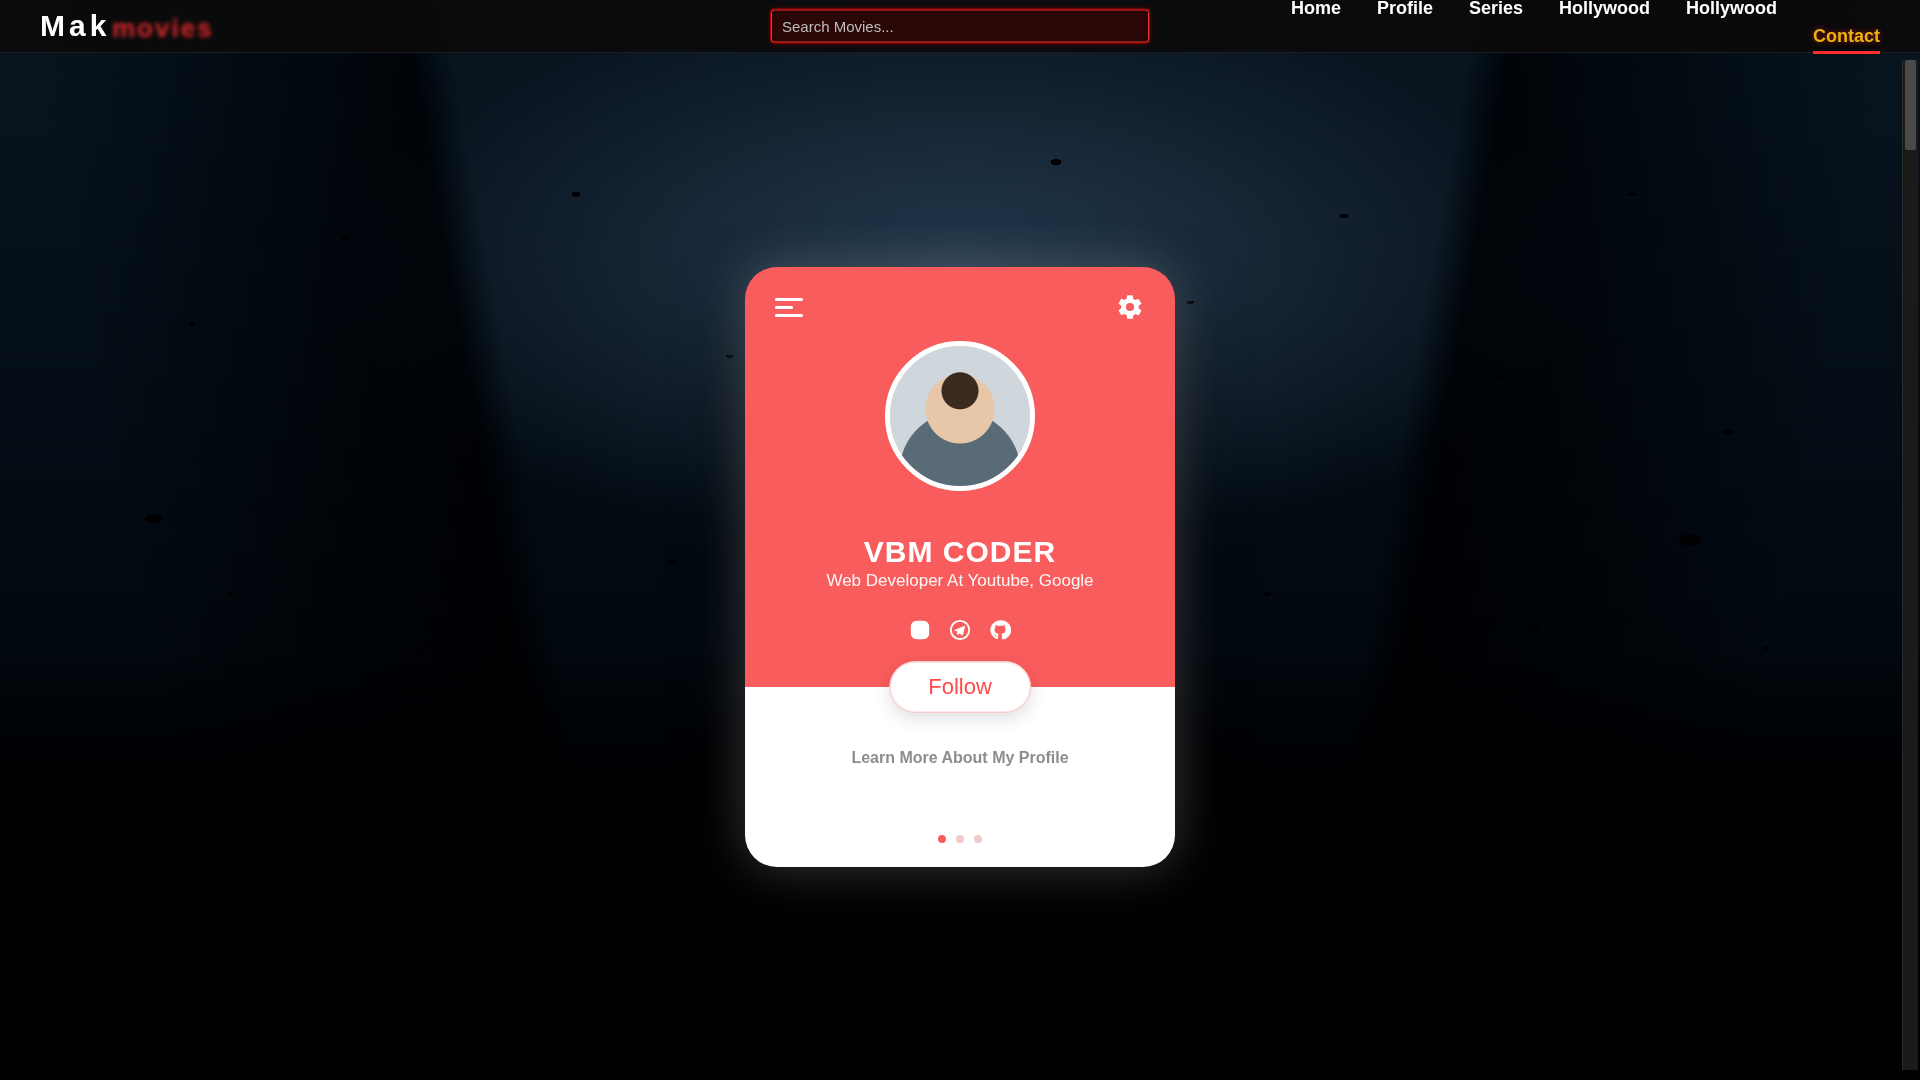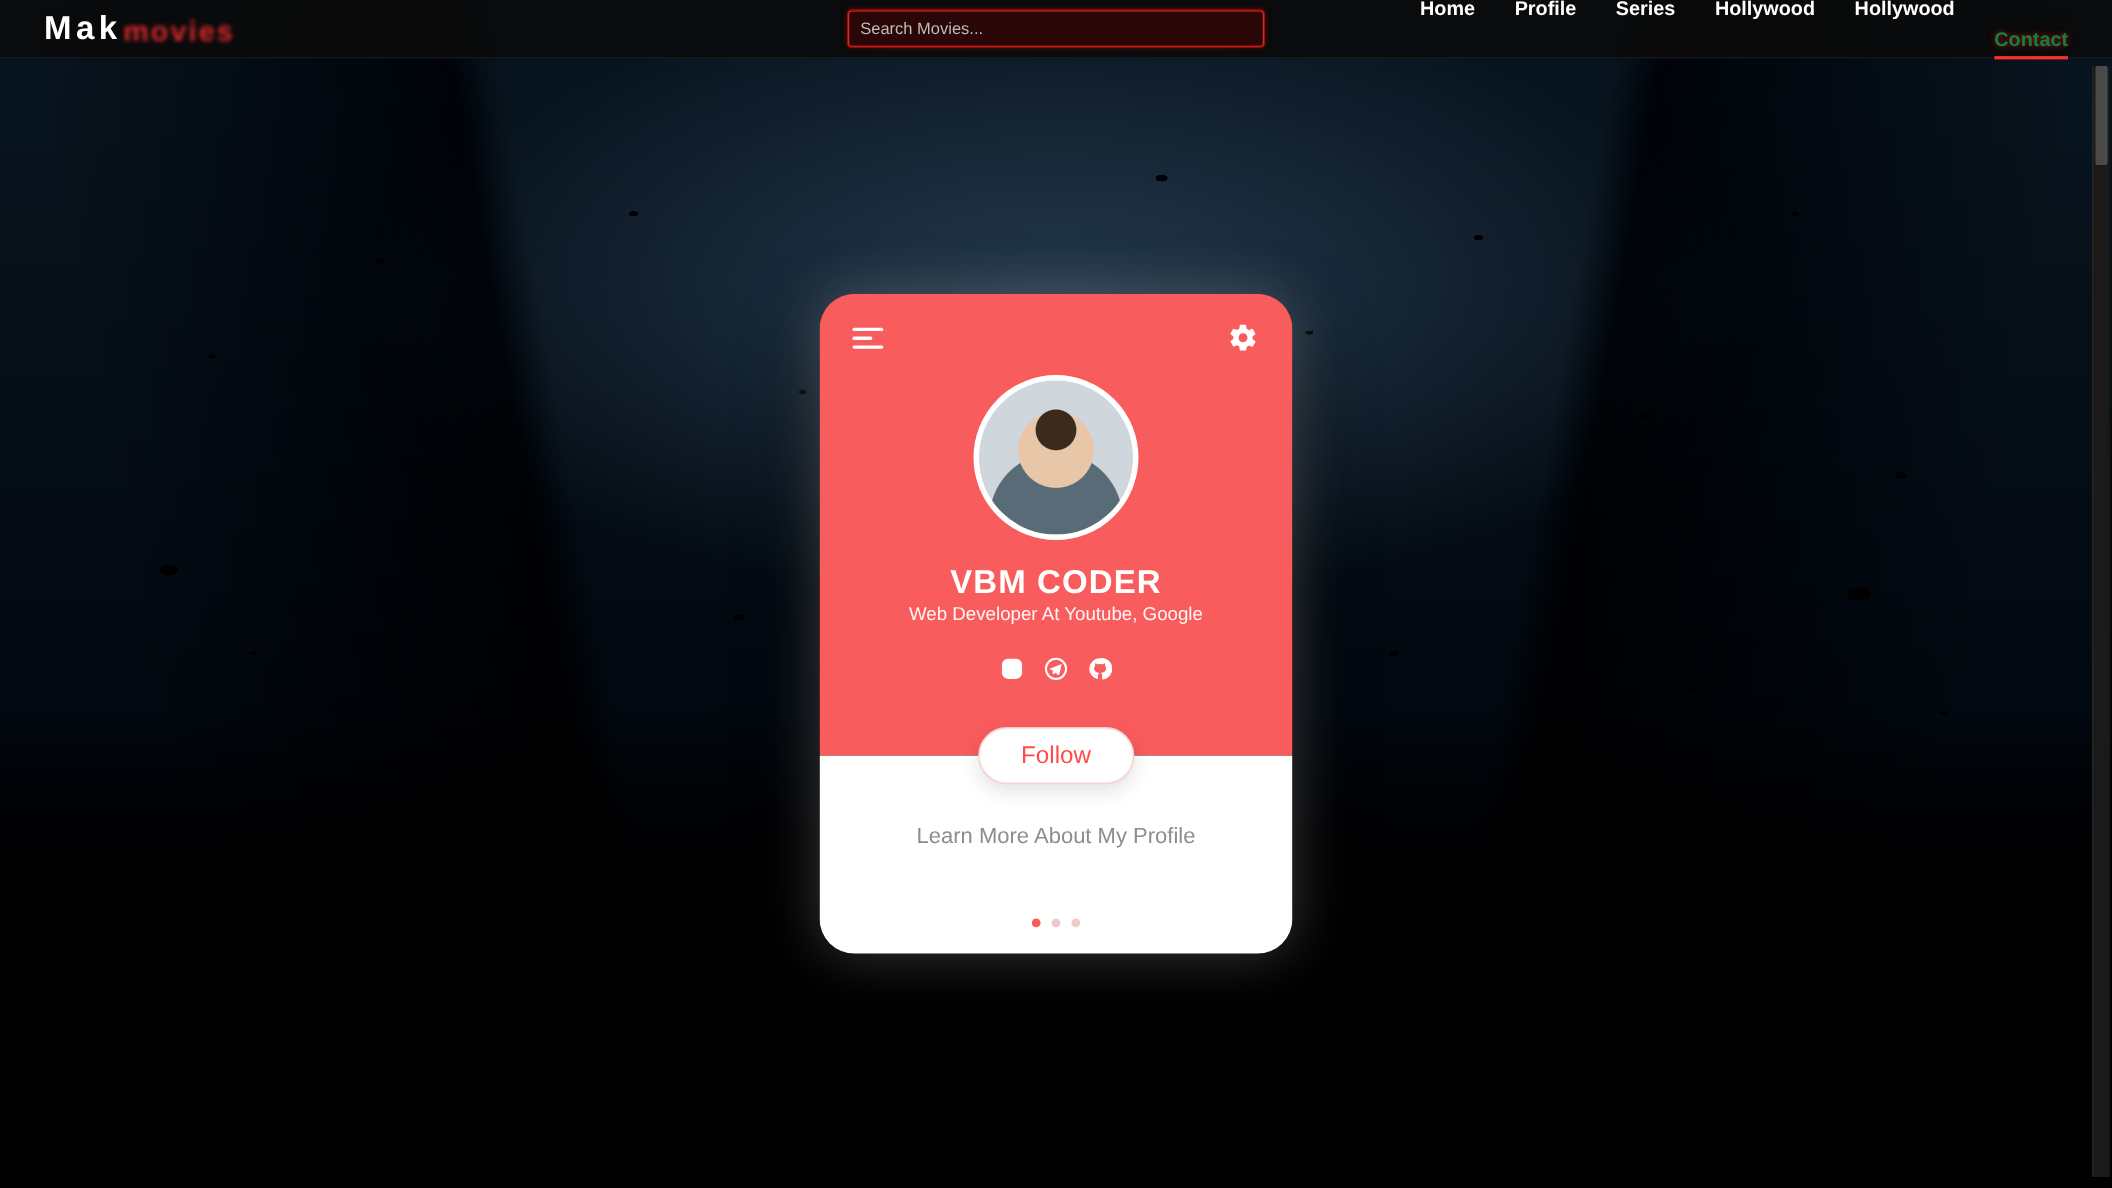--- a/index.html
+++ b/index.html
@@ -96,21 +96,21 @@
   }
   .search::placeholder{color:#bdbdbd;}
   .navlinks{
     margin-left:auto;display:flex;gap:36px;
   }
   .navlinks a{
     color:#fff;text-decoration:none;font-weight:700;font-size:18px;
     padding-bottom:4px;cursor:pointer;
   }
   .navlinks a.active{
-    color:#15803d;
+    color:#eab308;
     border-bottom:3px solid #ff2e2e;
     text-shadow:0 0 6px rgba(255,30,30,.6);
     margin-top:28px;
   }
 
   
   .stage{
     position:absolute;inset:53px 0 0 0;
     display:flex;align-items:center;justify-content:center;
   }
@@ -148,21 +148,21 @@
     margin:18px auto 0 auto;
     overflow:hidden;
     background:
       radial-gradient(circle at 50% 32%, #3b2a1e 0 18px, transparent 19px), 
       radial-gradient(circle at 50% 45%, #e8c7a8 0 34px, transparent 35px), 
       radial-gradient(circle at 50% 90%, #5a6b78 0 60px, transparent 61px), 
       #cfd6dc;
   }
 
   .profile-name{
-    margin:22px 0 2px 0;
+    margin:44px 0 2px 0;
     font-size:30px;font-weight:700;letter-spacing:1px;
   }
   .profile-sub{
     font-size:17px;font-weight:500;opacity:.95;
   }
   .socials{
     margin-top:28px;display:flex;gap:18px;justify-content:center;
   }
   .socials .ic{width:22px;height:22px;}
   .socials svg{width:22px;height:22px;fill:#fff;stroke:#fff;}
@@ -175,21 +175,21 @@
     background:#fff;color:var(--accent-text);
     border:1px solid #f4caca;
     padding:12px 38px;
     font-size:22px;font-weight:500;
     border-radius:999px;
     box-shadow:0 6px 18px rgba(0,0,0,.12), 0 0 0 1px rgba(249,92,92,.15) inset;
     cursor:pointer;
   }
   .learn-more{
     margin-top:62px;
-    color:#8d8d8d;font-size:20px;font-weight:400;
+    color:#8d8d8d;font-size:16px;font-weight:700;
   }
   .dots{
     position:absolute;bottom:24px;left:50%;transform:translateX(-50%);
     display:flex;gap:10px;
   }
   .dots span{width:8px;height:8px;border-radius:50%;background:#f2c9c9;}
   .dots span.on{background:var(--card-red);}
 
   
   .vscroll{

